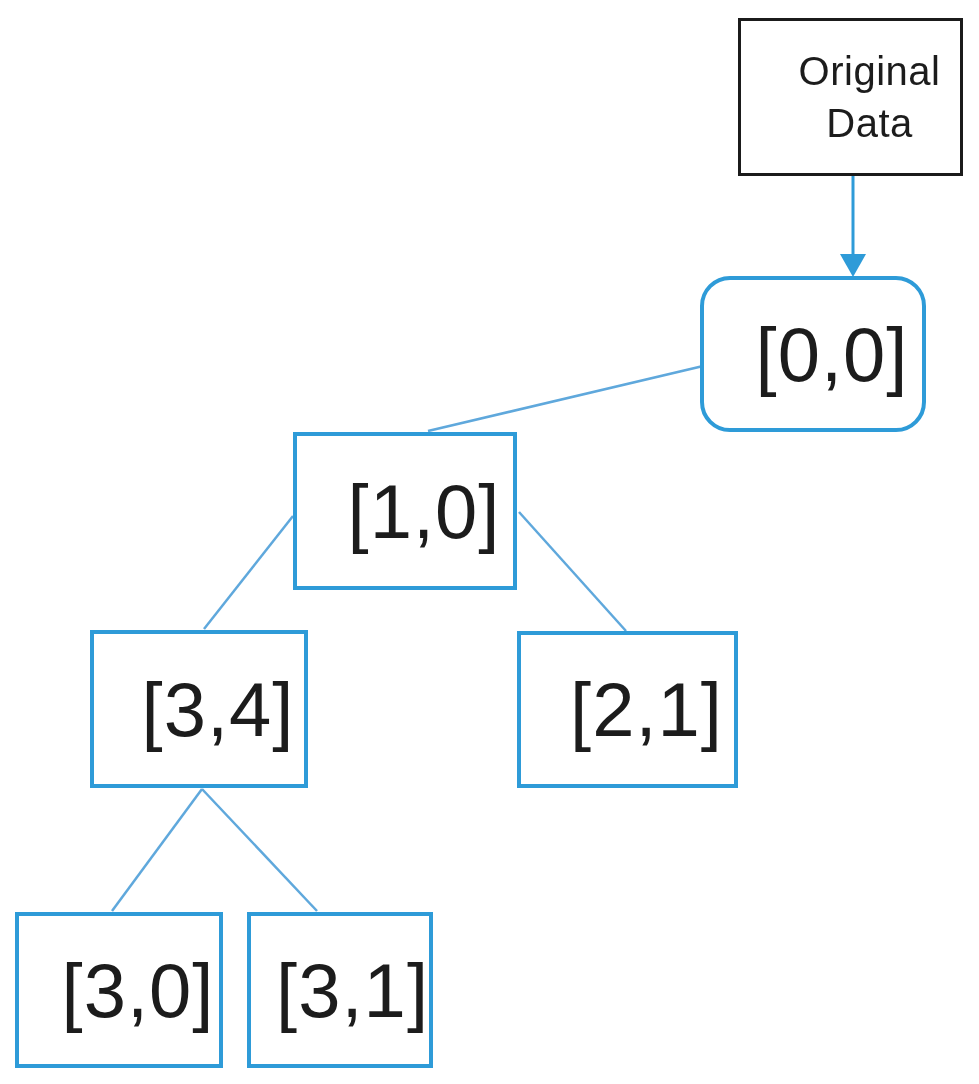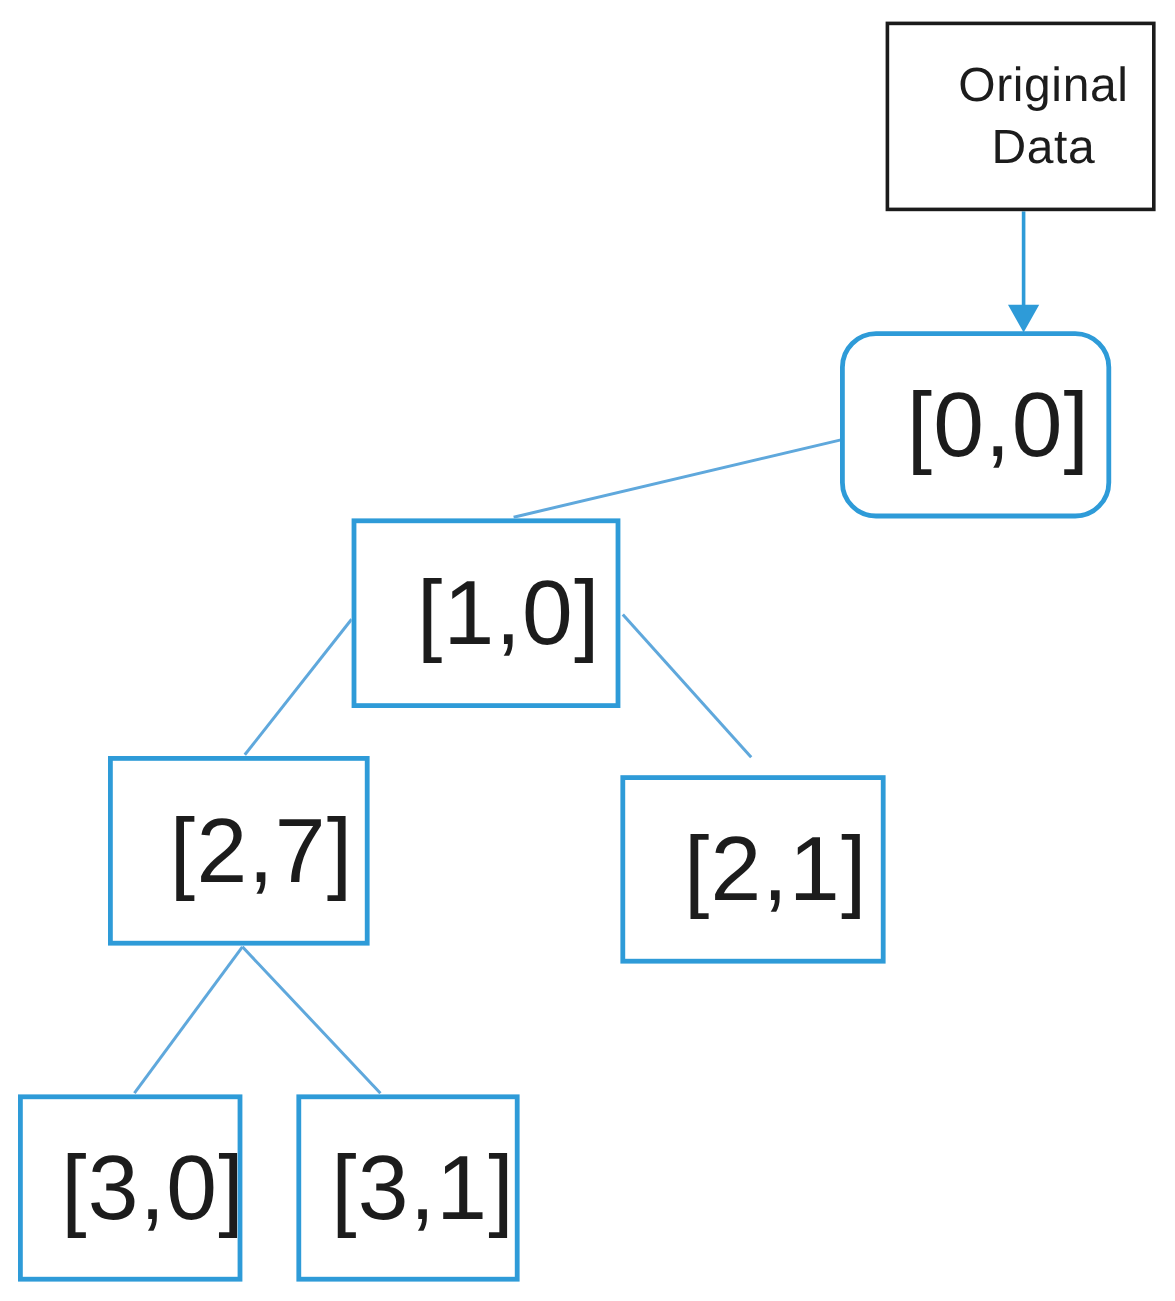--- a/index.html
+++ b/index.html
@@ -44,22 +44,22 @@
     font-size: 40px;
     line-height: 1.3;
     text-align: center;
     letter-spacing: 0.5px;
   }
   
   .n-source { left: 738px; top: 18px;  width: 225px; height: 158px; }
   .n-0-0    { left: 700px; top: 276px; width: 226px; height: 156px; border-radius: 30px; }
   .n-1-0    { left: 293px; top: 432px; width: 224px; height: 158px; text-align: center; }
   .n-2-0    { left: 90px;  top: 630px; width: 218px; height: 158px; }
-  .n-2-1    { left: 517px; top: 646px; width: 221px; height: 157px; text-align: center; }
-  .n-3-0    { left: 15px;  top: 912px; width: 187px; height: 156px; }
+  .n-2-1    { left: 517px; top: 631px; width: 221px; height: 157px; text-align: center; }
+  .n-3-0    { left: 15px;  top: 912px; width: 208px; height: 156px; }
   .n-3-1    { left: 247px; top: 912px; width: 186px; height: 156px; justify-content: flex-end; }
   .label { white-space: pre-line; padding-left: 38px; }
 </style>
 </head>
 <body>
 
 <div id="canvas">
 
   <svg id="edges" viewBox="0 0 979 1084">
 
@@ -83,21 +83,21 @@
 
   <div class="node n-0-0">
     <span class="label">[0,0]</span>
   </div>
 
   <div class="node n-1-0">
     <span class="label">[1,0]</span>
   </div>
 
   <div class="node n-2-0">
-    <span class="label">[2,7]</span>
+    <span class="label">[3,4]</span>
   </div>
 
   <div class="node n-2-1">
     <span class="label">[2,1]</span>
   </div>
 
   <div class="node n-3-0">
     <span class="label">[3,0]</span>
   </div>
 

